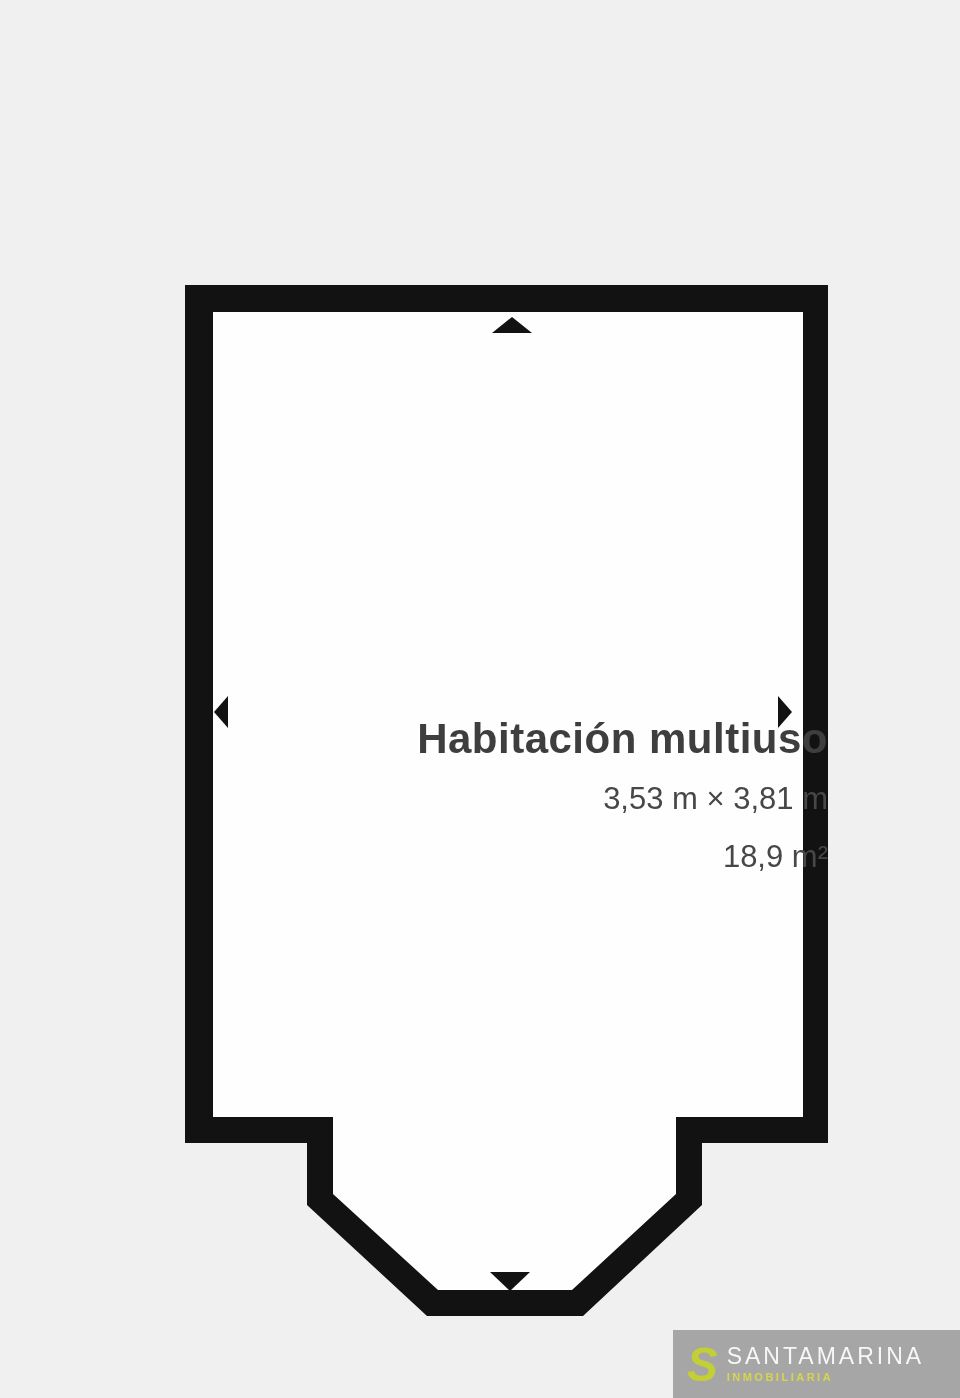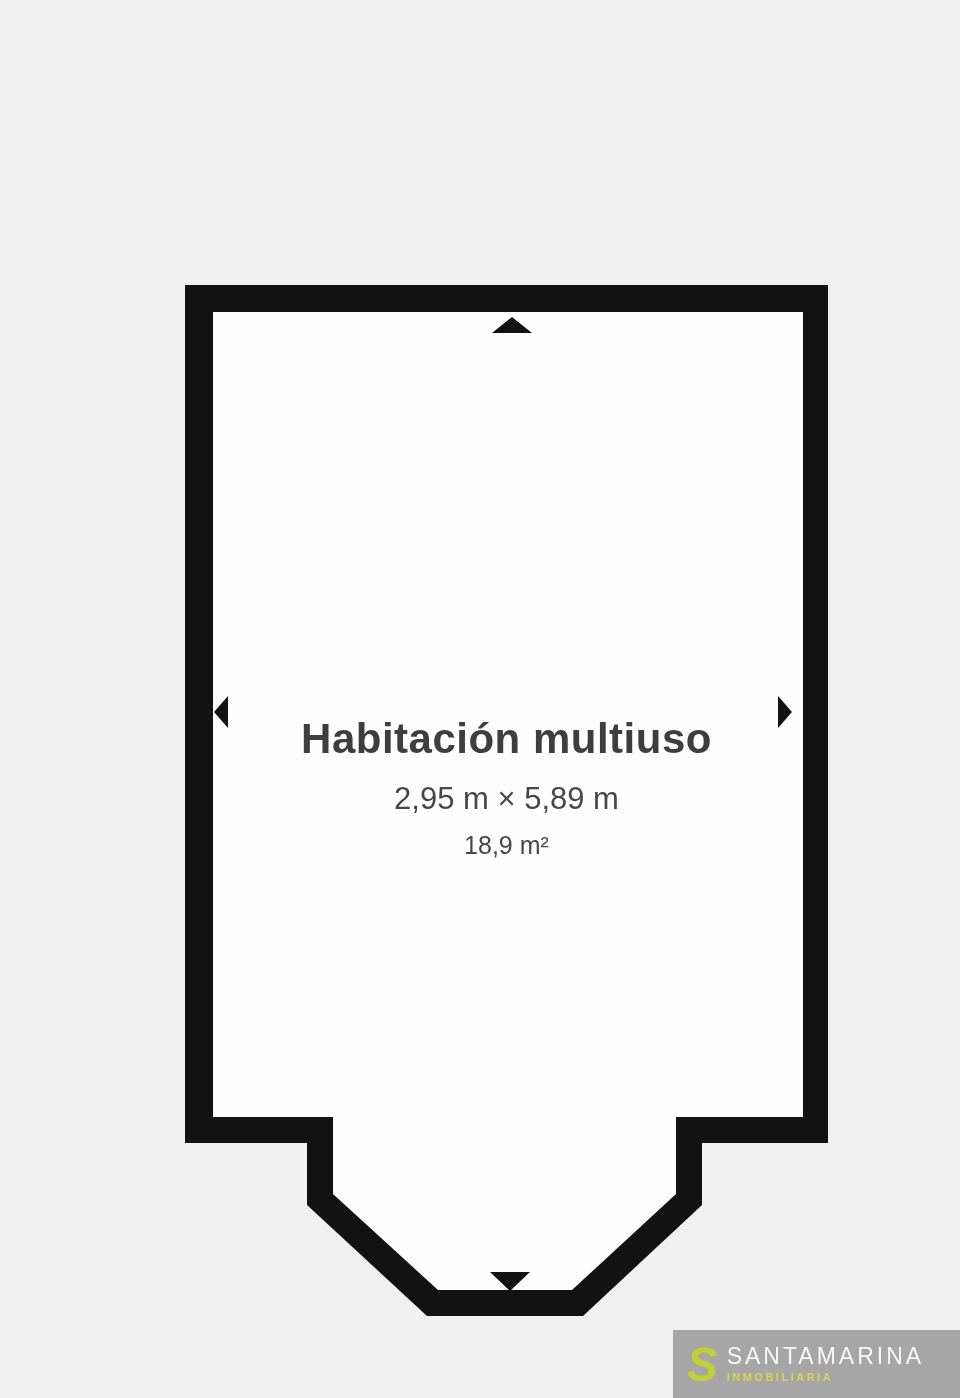--- a/index.html
+++ b/index.html
@@ -20,39 +20,39 @@
   body { background: var(--page-bg); overflow: hidden; }
   .stage { position: relative; width: 960px; height: 1398px; }
   .plan-svg { position: absolute; left: 0; top: 0; width: 960px; height: 1398px; display: block; }
   .walls-outer { fill: var(--wall); }
   .room-inner { fill: var(--room-fill); }
   .marker { fill: var(--wall); }
 
   .room-label {
     position: absolute;
     left: 185px; top: 712px; width: 643px;
-    text-align: center;
+    text-align: right;
     color: var(--text);
   }
   .room-title {
     font-size: 42px;
     font-weight: 700;
     line-height: 54px;
     letter-spacing: 0.5px;
   }
   .room-dims {
     margin-top: 10px;
     font-size: 31px;
     font-weight: 400;
     line-height: 46px;
     color: #474747;
   }
   .room-area {
-    margin-top: 0;
-    font-size: 25px;
+    margin-top: 12px;
+    font-size: 31px;
     font-weight: 400;
     line-height: 46px;
     color: #474747;
   }
 
   .watermark {
     position: absolute;
     left: 673px; top: 1330px;
     width: 287px; height: 68px;
     background: var(--logo-bg);
@@ -100,21 +100,21 @@
     <path class="room-inner" d="M213,312 L803,312 L803,1117 L676,1117 L676,1194 L572,1290 L438,1290 L333,1194 L333,1117 L213,1117 Z"></path>
 
     <path class="marker" d="M492,333 L532,333 L512,317 Z"></path>
     <path class="marker" d="M228,696 L228,728 L214,712 Z"></path>
     <path class="marker" d="M778,696 L778,728 L792,712 Z"></path>
     <path class="marker" d="M490,1272 L530,1272 L510,1291 Z"></path>
   </svg>
 
   <div class="room-label">
     <div class="room-title">Habitación multiuso</div>
-    <div class="room-dims">2,95 m × 5,89 m</div>
+    <div class="room-dims">3,53 m × 3,81 m</div>
     <div class="room-area">18,9 m²</div>
   </div>
 
   <div class="watermark">
     <span class="logo-s">S</span>
     <div class="logo-stack">
       <div class="brand-name">SANTAMARINA</div>
       <div class="brand-tagline">INMOBILIARIA</div>
     </div>
   </div>

